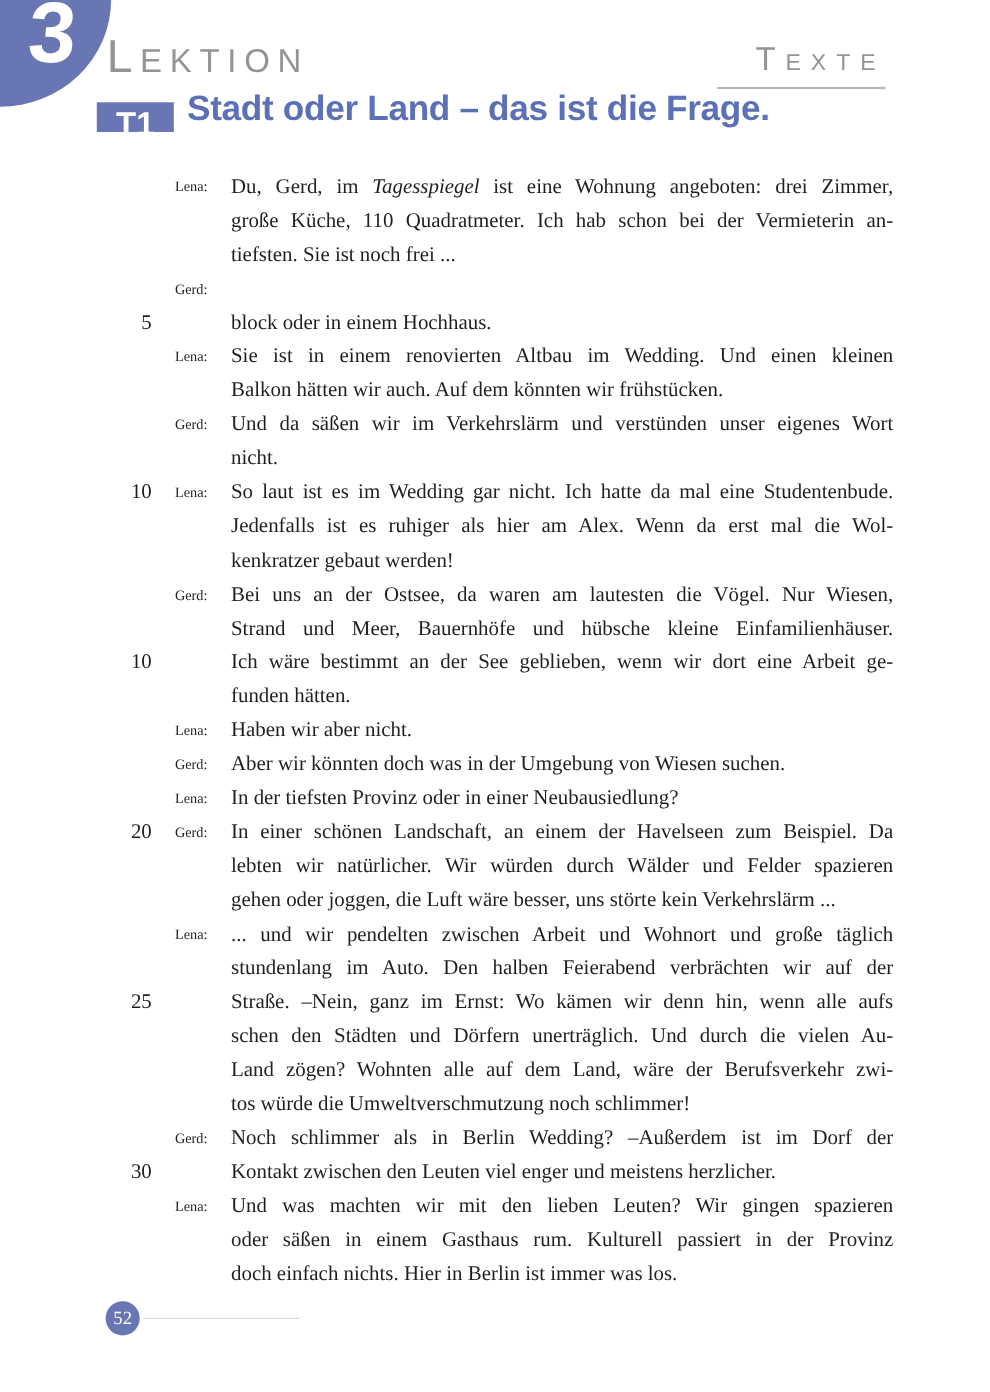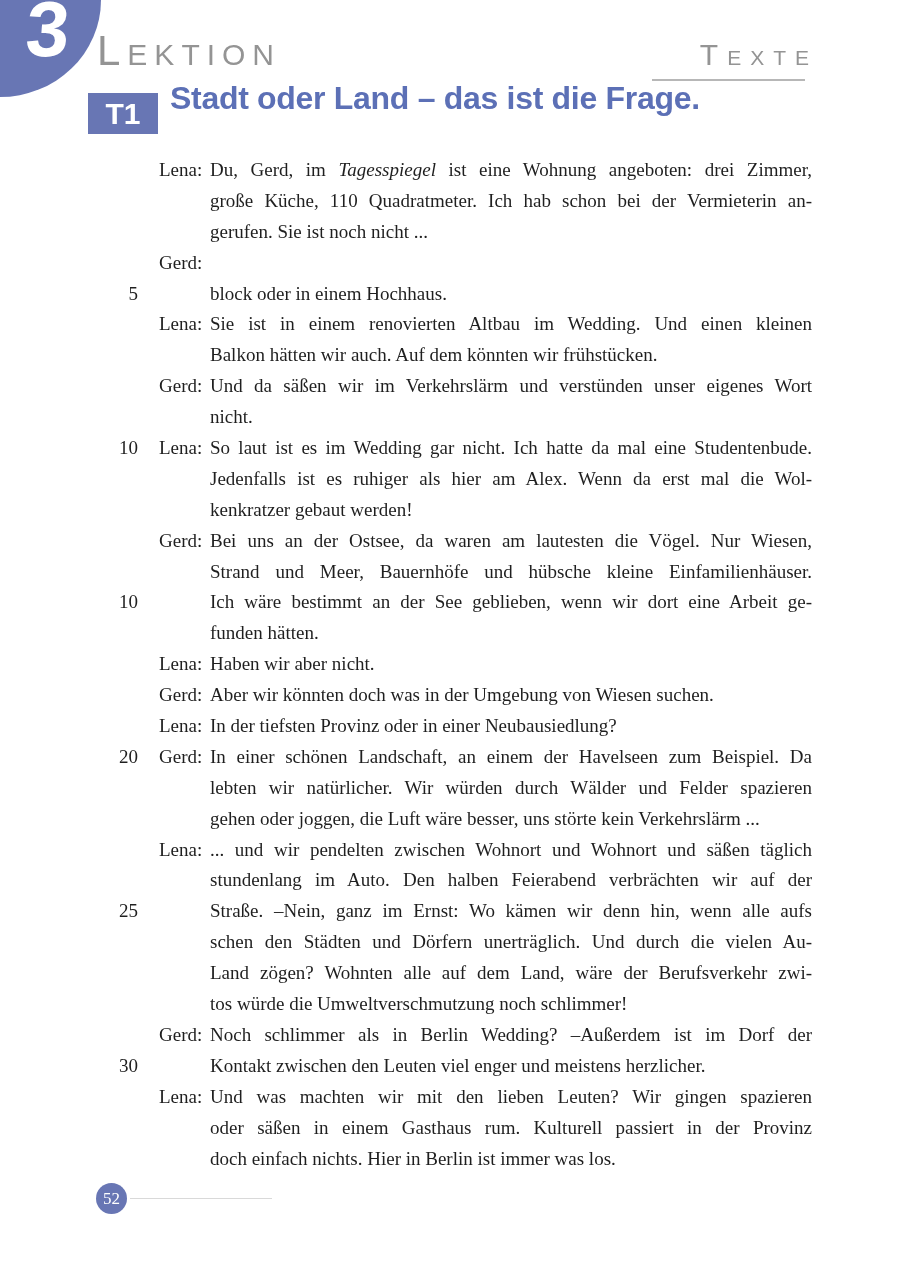--- a/index.html
+++ b/index.html
@@ -20,55 +20,55 @@
     font-size:78px; color:#ffffff; transform:skewX(-4deg);
   }
 
   
   .head-lektion {
     position:absolute; left:97px; top:30px; color:var(--gray,#959595);
     font-family:"Liberation Sans", sans-serif; letter-spacing:7px;
     line-height:42px; white-space:nowrap;
   }
   .head-texte {
-    position:absolute; right:82px; top:40px; color:var(--gray,#959595);
+    position:absolute; right:95px; top:40px; color:var(--gray,#959595);
     font-family:"Liberation Sans", sans-serif; letter-spacing:9px;
     line-height:30px; white-space:nowrap; 
   }
   .fc-big   { font-size:42px; }
   .fc-rest  { font-size:30px; }
   .tx-big   { font-size:30px; }
   .tx-rest  { font-size:21px; }
   .texte-underline {
     position:absolute; right:95px; top:79px; width:153px; height:2px;
     background:#b7b7b7;
   }
 
   
   .t1-box {
-    position:absolute; left:88px; top:93px; width:70px; height:41px;
+    position:absolute; left:88px; top:93px; width:70px; height:27px;
     background:var(--accent,#6876b4); color:#ffffff; text-align:center;
     font-family:"Liberation Sans", sans-serif; font-weight:bold;
     font-size:30px; line-height:41px;
   }
   .t1-title {
     position:absolute; left:170px; top:80px; color:var(--title-blue,#5c70b6);
     font-family:"Liberation Sans", sans-serif; font-weight:bold;
     font-size:32px; letter-spacing:-0.3px; white-space:nowrap;
   }
 
   
   .dialogue { position:absolute; left:0; top:155px; width:900px; }
   .row { position:relative; height:30.9px; }
   .lnum {
     position:absolute; left:95px; width:43px; text-align:right;
     font-size:19px; line-height:30.9px;
   }
   .speaker {
-    position:absolute; left:159px; font-size:19px; line-height:30.9px;
+    position:absolute; left:159px; font-size:13px; line-height:30.9px;
     white-space:nowrap;
   }
   .ltext {
     position:absolute; left:210px; width:602px; font-size:19px;
     line-height:30.9px; white-space:nowrap;
   }
   .ltext.just {
     white-space:normal; text-align:justify; text-align-last:justify;
     word-spacing:-1px; height:30.9px; overflow:hidden;
   }
@@ -108,21 +108,21 @@
         <span class="lnum"></span>
         <span class="speaker">Lena:</span>
         <div class="ltext just">Du, Gerd, im <i>Tagesspiegel</i> ist eine Wohnung angeboten: drei Zimmer,</div>
       </div>
       <div class="row">
         <span class="lnum"></span>
         <div class="ltext just">große Küche, 110 Quadratmeter. Ich hab schon bei der Vermieterin an-</div>
       </div>
       <div class="row">
         <span class="lnum"></span>
-        <div class="ltext">gerufen. Sie ist noch nicht ...</div>
+        <div class="ltext">tiefsten. Sie ist noch frei ...</div>
       </div>
       <div class="row">
         <span class="lnum"></span>
         <span class="speaker">Gerd:</span>
       </div>
       <div class="row">
         <span class="lnum">5</span>
         <div class="ltext">block oder in einem Hochhaus.</div>
       </div>
       <div class="row">
@@ -197,21 +197,21 @@
         <span class="lnum"></span>
         <div class="ltext just">lebten wir natürlicher. Wir würden durch Wälder und Felder spazieren</div>
       </div>
       <div class="row">
         <span class="lnum"></span>
         <div class="ltext">gehen oder joggen, die Luft wäre besser, uns störte kein Verkehrslärm ...</div>
       </div>
       <div class="row">
         <span class="lnum"></span>
         <span class="speaker">Lena:</span>
-        <div class="ltext just">... und wir pendelten zwischen Wohnort und Wohnort und säßen täglich</div>
+        <div class="ltext just">... und wir pendelten zwischen Arbeit und Wohnort und große täglich</div>
       </div>
       <div class="row">
         <span class="lnum"></span>
         <div class="ltext just">stundenlang im Auto. Den halben Feierabend verbrächten wir auf der</div>
       </div>
       <div class="row">
         <span class="lnum">25</span>
         <div class="ltext just">Straße. –Nein, ganz im Ernst: Wo kämen wir denn hin, wenn alle aufs</div>
       </div>
       <div class="row">

